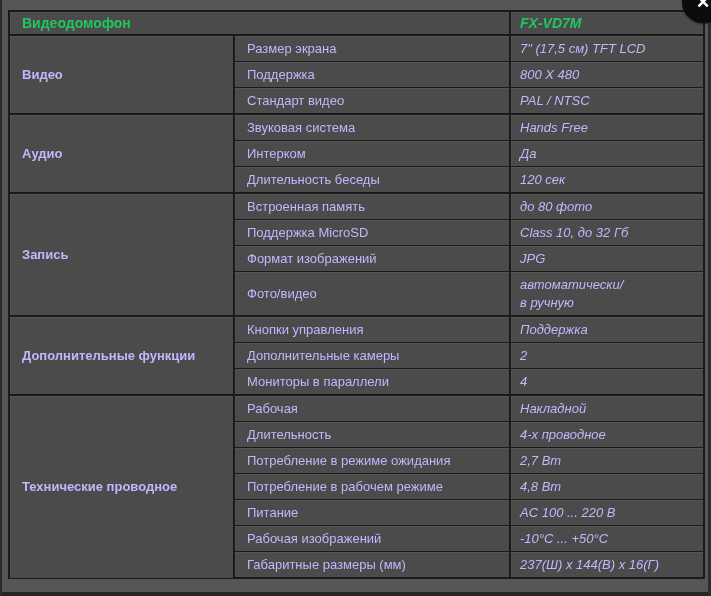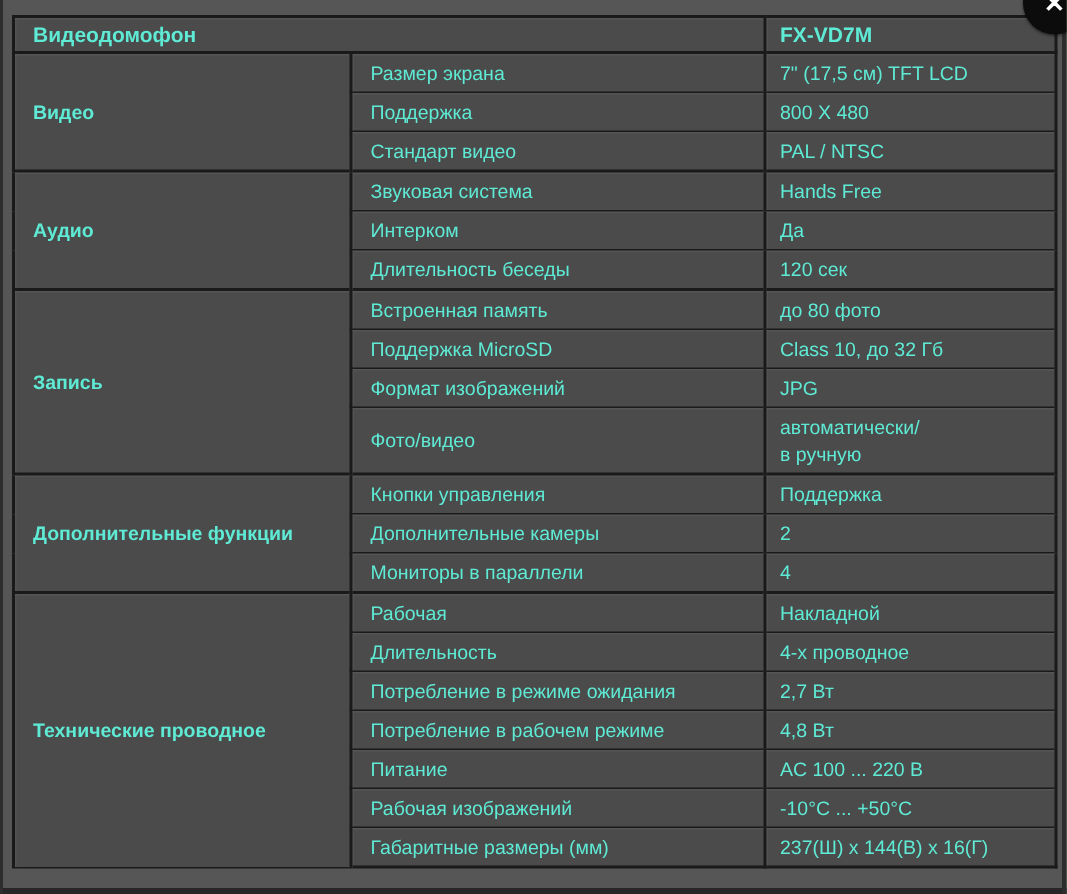--- a/index.html
+++ b/index.html
@@ -18,40 +18,40 @@
     top: 10px;
     width: 695px;
     border-collapse: collapse;
     table-layout: fixed;
   }
   td {
     border: 2px solid #1a1a1a;
     border-top-width: 1px;
     border-bottom-width: 1px;
     background: #4b4b4b;
-    color: #5eead4;
+    color: #c4b5fd;
     font-size: 13px;
     height: 25px;
     padding: 0 8px 0 12px;
     vertical-align: middle;
     box-shadow: inset 0 1px 0 rgba(255,255,255,0.06), inset 1px 0 0 rgba(255,255,255,0.04);
     overflow: hidden;
   }
   tr.header-row td {
     height: 22px;
     font-weight: bold;
     font-size: 14px;
-    color: #5eead4;
+    color: #22c55e;
     border-top-width: 2px;
     border-bottom-width: 2px;
   }
   tr.section-start td { border-top-width: 2px; }
   tr:last-child td { border-bottom-width: 2px; }
   td.cat { font-weight: bold; }
-  td.value { padding-left: 9px; white-space: pre-line; line-height: 1.35; }
+  td.value { padding-left: 9px; white-space: pre-line; line-height: 1.35; font-style: italic; }
   tr.tall td { height: 43px; }
   .close-btn {
     position: absolute;
     top: -19px;
     left: 682px;
     width: 42px;
     height: 42px;
     border-radius: 50%;
     background: #0c0c0c;
     color: #ffffff;

